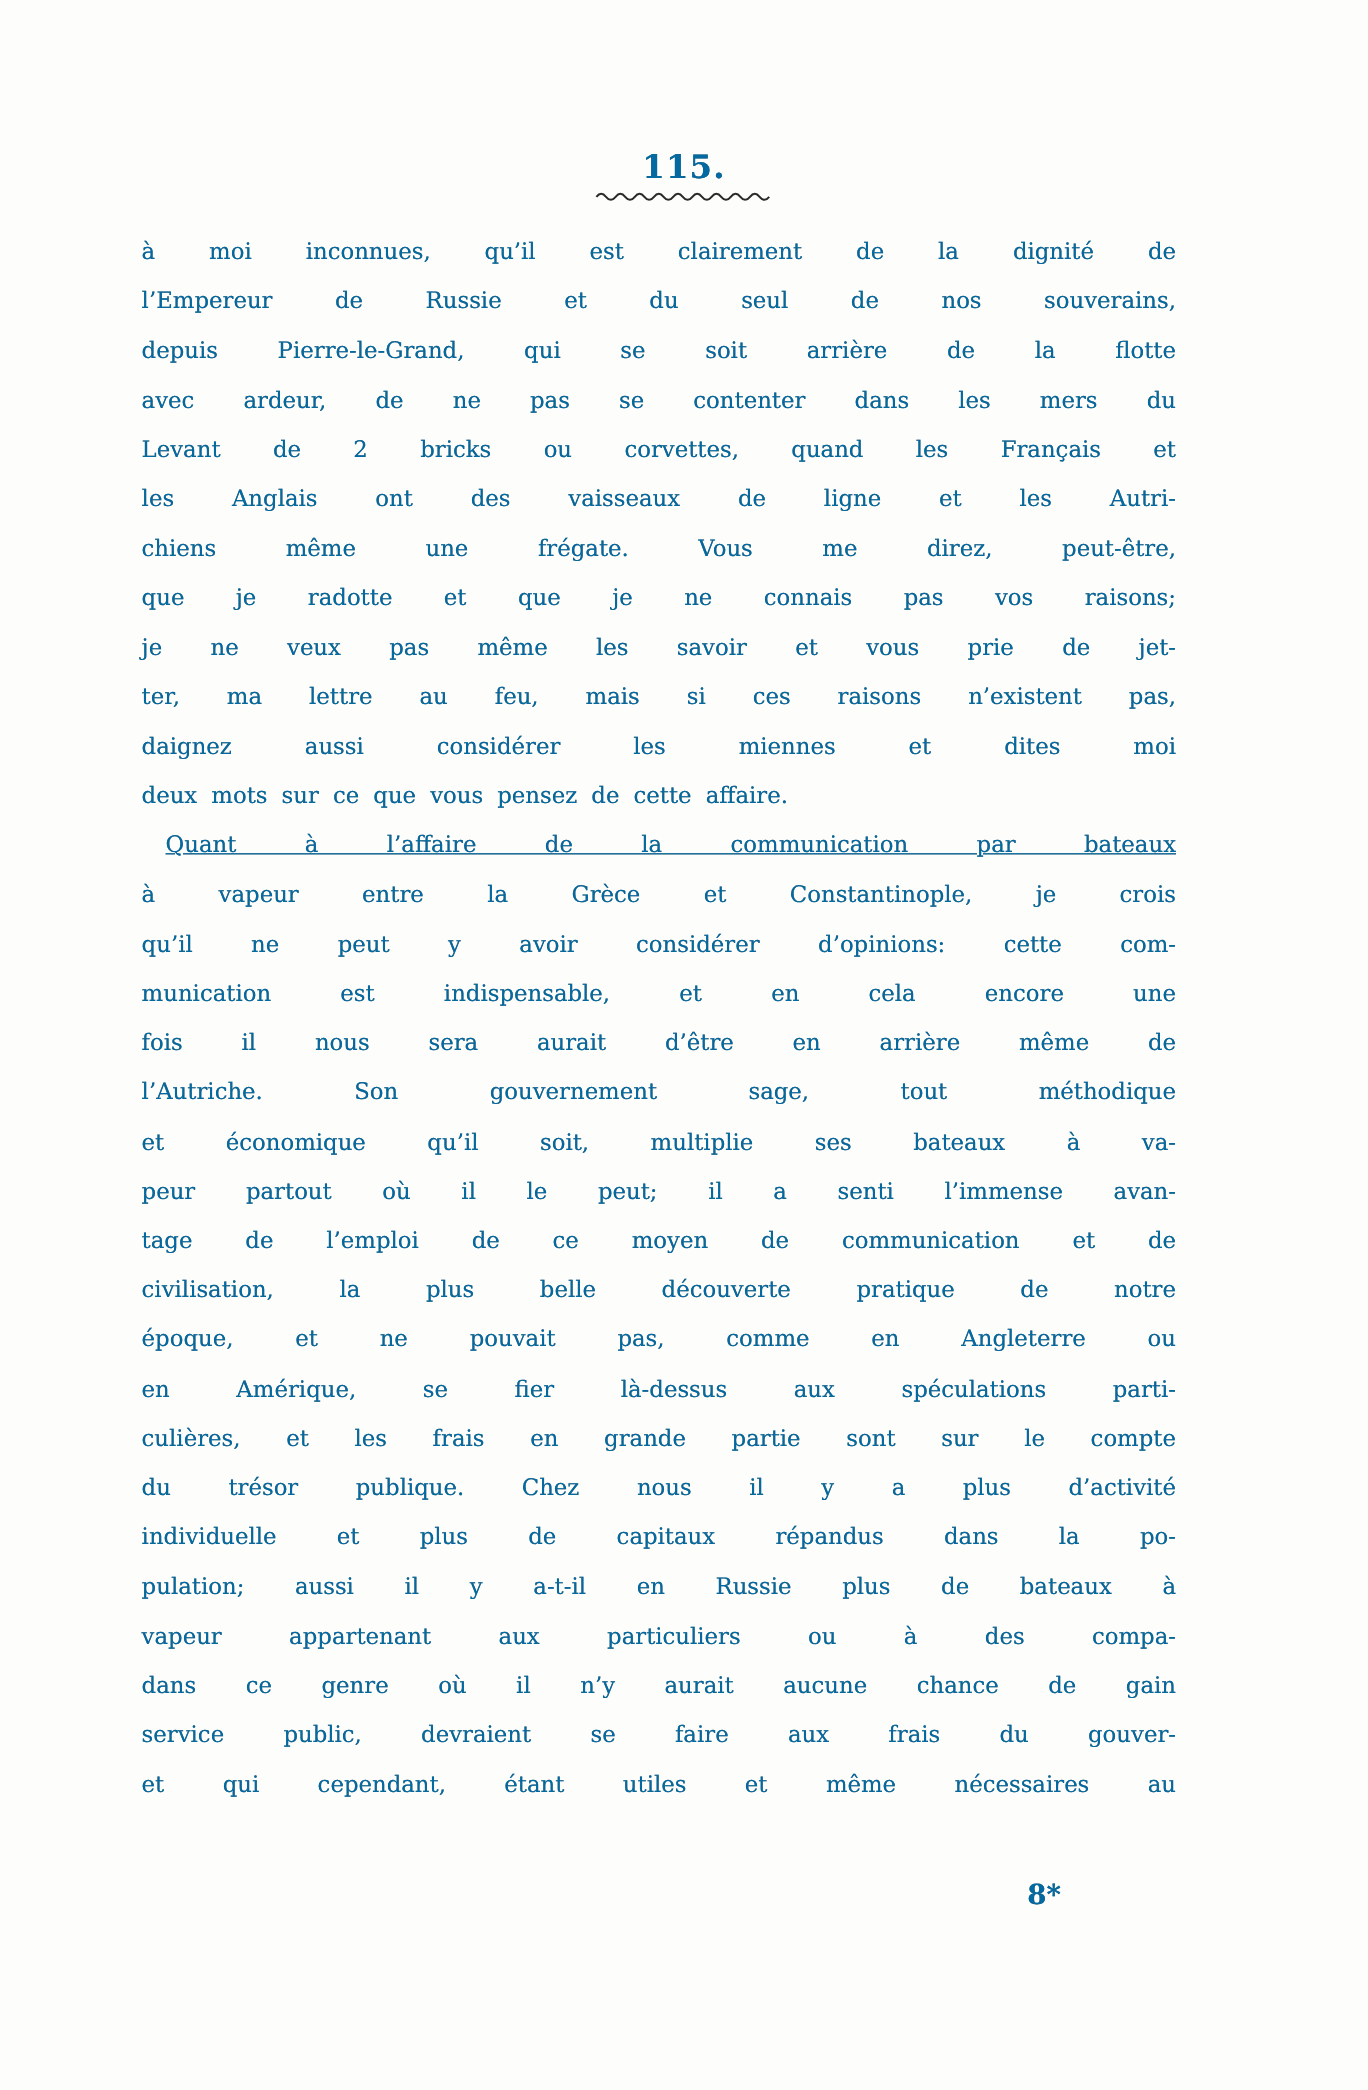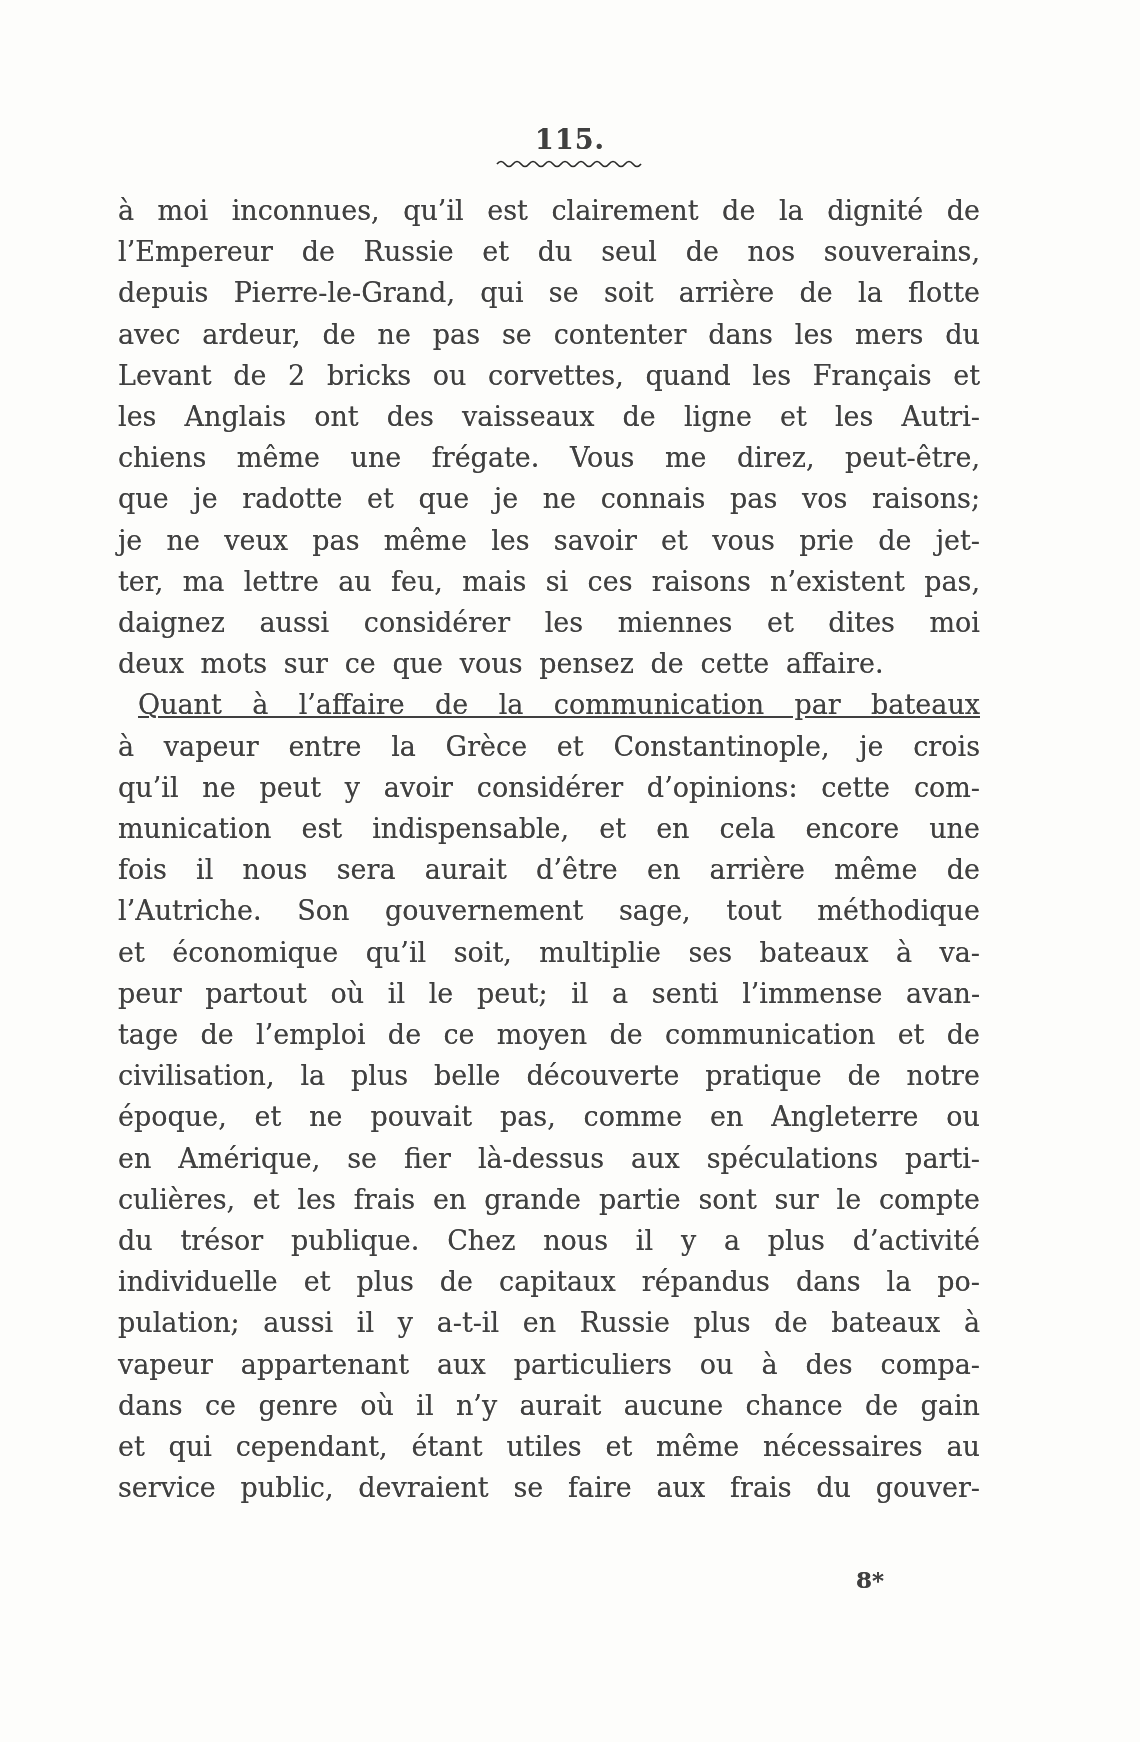--- a/index.html
+++ b/index.html
@@ -6,21 +6,21 @@
     margin: 0;
     padding: 0;
     background: #ffffff;
   }
   .page {
     position: relative;
     width: 1140px;
     height: 1742px;
     background: #fdfdfb;
     font-family: "DejaVu Serif", "Liberation Serif", serif;
-    color: #404040;
+    color: #0369a1;
     overflow: hidden;
   }
   .page-header {
     position: absolute;
     top: 124px;
     left: 0;
     width: 100%;
     text-align: center;
   }
   .page-number {
@@ -34,21 +34,21 @@
     display: block;
     margin: 2px auto 0 auto;
   }
   .page-text {
     position: absolute;
     top: 190px;
     left: 118px;
     width: 862px;
   }
   .line {
-    font-size: 27px;
+    font-size: 19px;
     line-height: 41.2px;
     text-align: justify;
     text-align-last: justify;
     text-shadow: 0 0 0.5px rgba(0,0,0,0.5);
     word-spacing: 0.06em;
   }
   
   .para-1 .line:last-child {
     text-align-last: left;
     word-spacing: 0.30em;
@@ -106,20 +106,20 @@
         <div class="line">tage de l’emploi de ce moyen de communication et de</div>
         <div class="line">civilisation, la plus belle découverte pratique de notre</div>
         <div class="line">époque, et ne pouvait pas, comme en Angleterre ou</div>
         <div class="line">en Amérique, se fier là-dessus aux spéculations parti-</div>
         <div class="line">culières, et les frais en grande partie sont sur le compte</div>
         <div class="line">du trésor publique. Chez nous il y a plus d’activité</div>
         <div class="line">individuelle et plus de capitaux répandus dans la po-</div>
         <div class="line">pulation; aussi il y a-t-il en Russie plus de bateaux à</div>
         <div class="line">vapeur appartenant aux particuliers ou à des compa-</div>
         <div class="line">dans ce genre où il n’y aurait aucune chance de gain</div>
+        <div class="line">service public, devraient se faire aux frais du gouver-</div>
         <div class="line">et qui cependant, étant utiles et même nécessaires au</div>
-        <div class="line">service public, devraient se faire aux frais du gouver-</div>
       </div>
   </div>
 
   <div class="signature-mark">8*</div>
 
 </div>
 
 </body></html>

